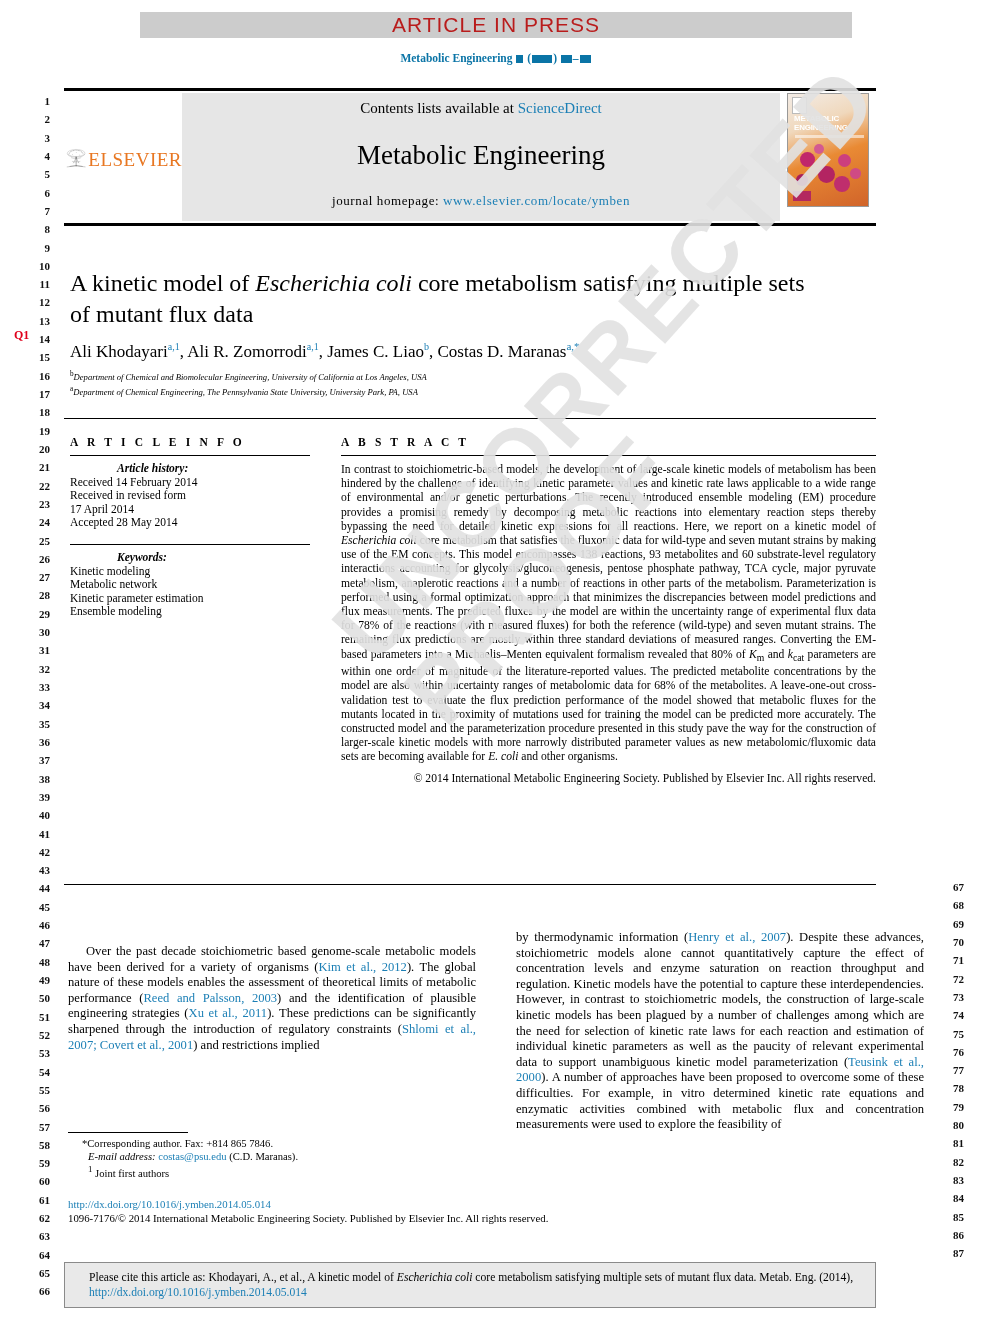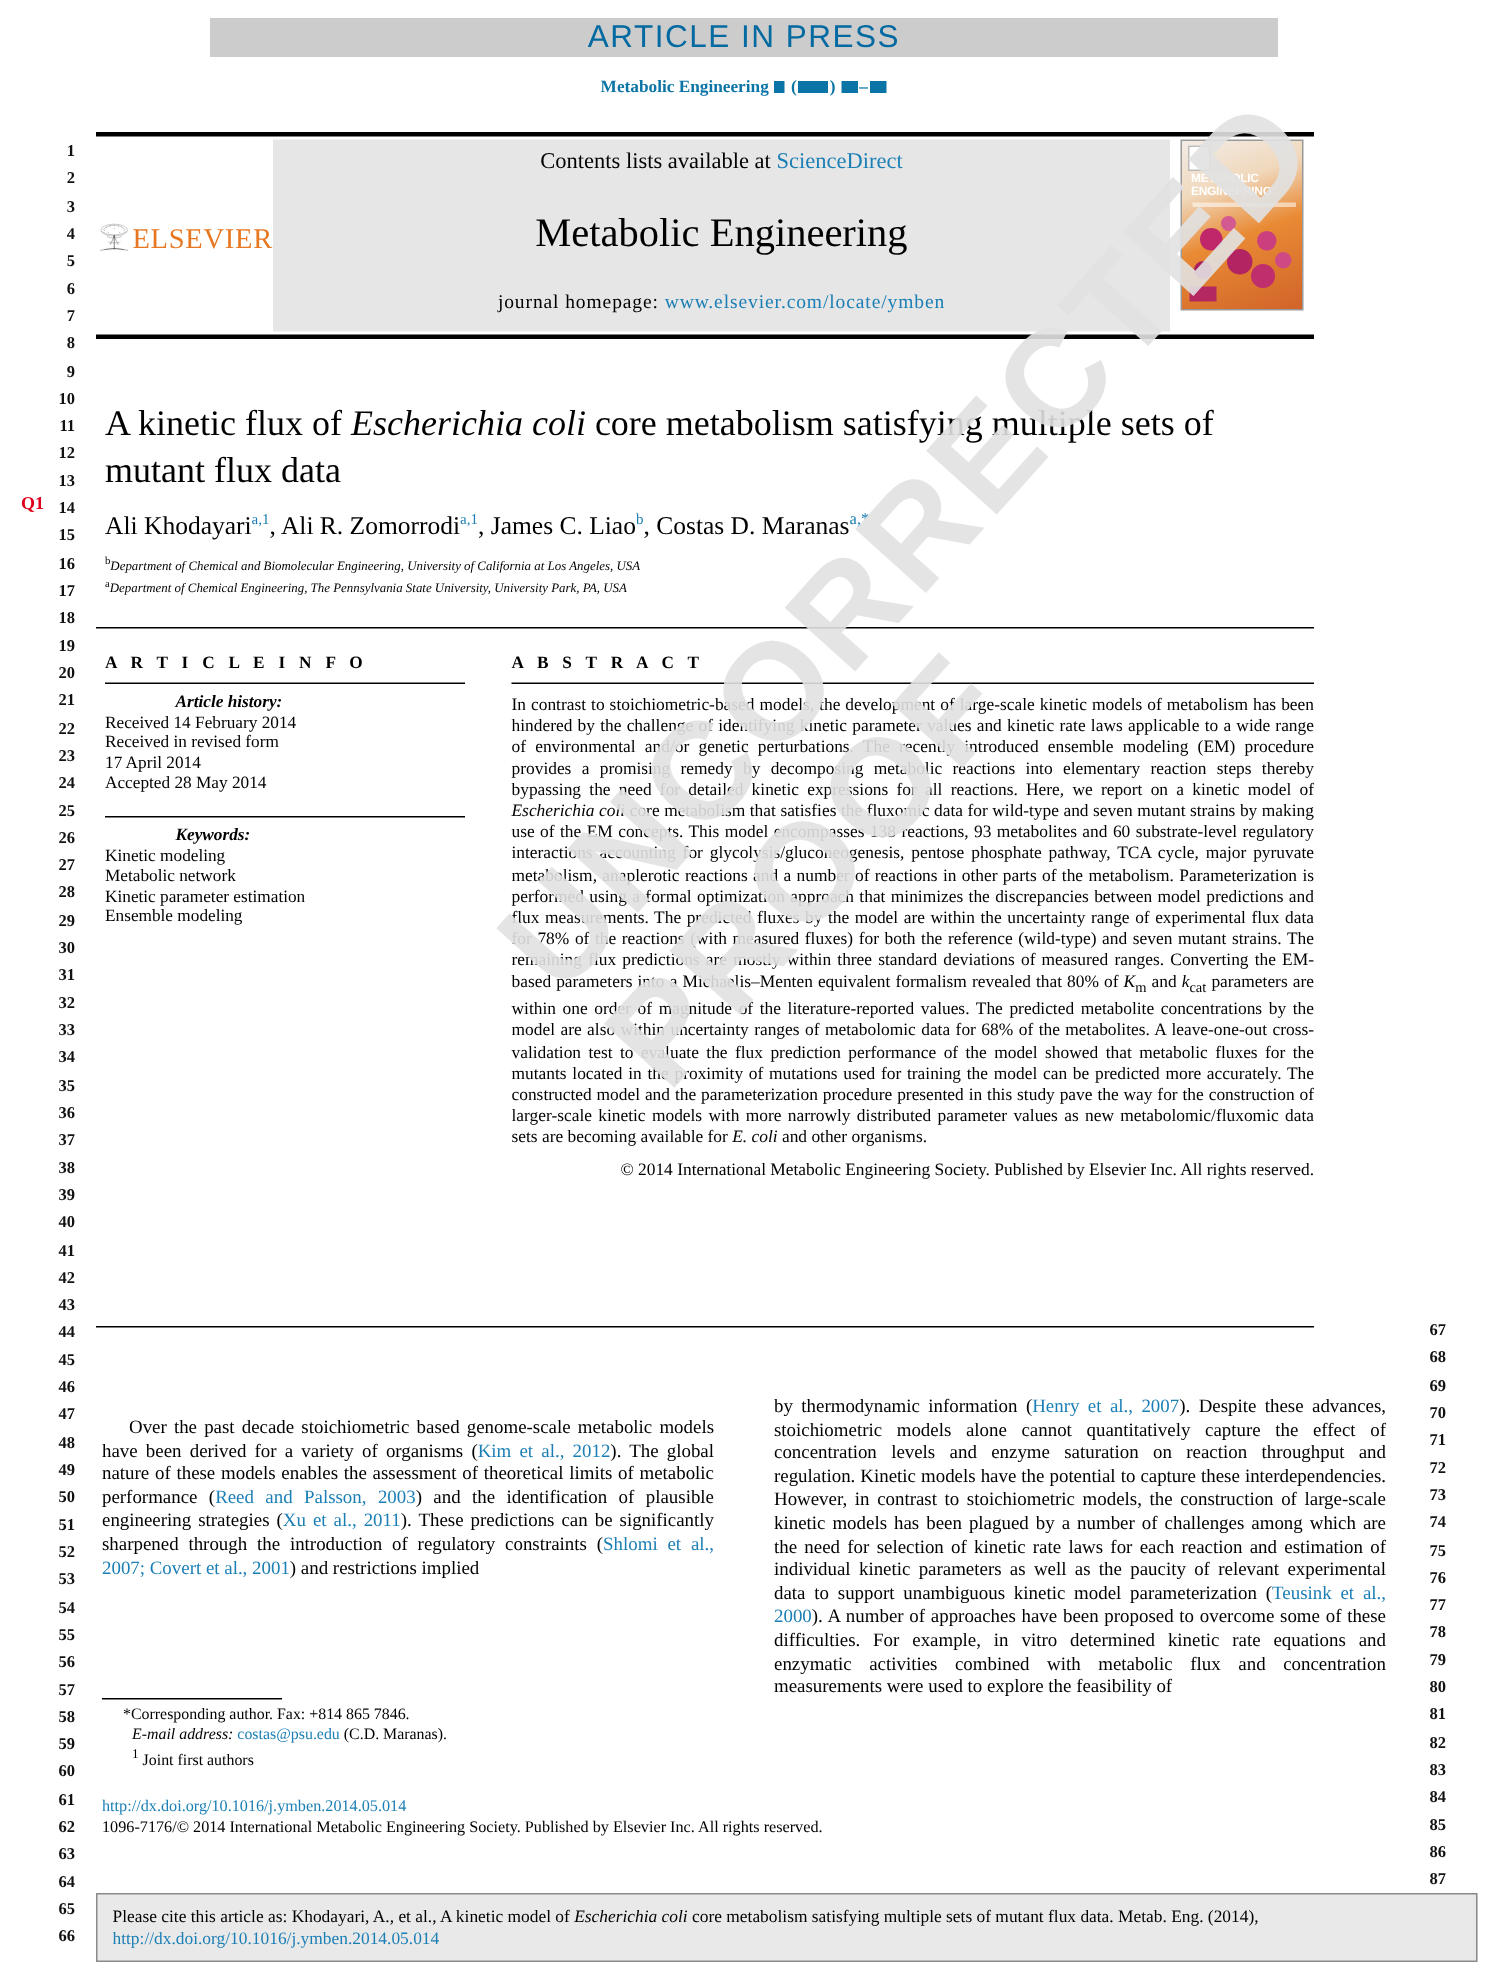--- a/index.html
+++ b/index.html
@@ -23,21 +23,21 @@
   }
 
   
   .aip-band {
     position: absolute;
     left: 140px;
     top: 12px;
     width: 712px;
     height: 26px;
     background: #cccccc;
-    color: #0369a1;
+    color: #b91c1c;
     font-family: "Liberation Sans", sans-serif;
     font-size: 21px;
     letter-spacing: 1px;
     text-align: center;
     line-height: 26px;
   }
 
   
   .journal-line {
     position: absolute;
@@ -315,25 +315,25 @@
     width: 700px;
     font-size: 10.8px;
     line-height: 13.6px;
   }
 
   
   .cite-box {
     position: absolute;
     left: 64px;
     top: 1262px;
-    width: 921px;
+    width: 812px;
     height: 46px;
     background: #e9e9e9;
     border: 1px solid #8a8a8a;
-    padding: 7px 10px 0 10px;
+    padding: 7px 10px 0 24px;
     box-sizing: border-box;
     font-size: 11.6px;
     line-height: 15px;
   }
   .cite-box i { font-style: italic; }
 
   
   .lineno-col {
     position: absolute;
     font-family: "Liberation Serif", serif;
@@ -449,21 +449,21 @@
           <div class="mol" style="left:62px;top:74px;width:11px;height:11px;background:#d4569010;background-color:#cf4a85;"></div>
           <div class="mol" style="left:26px;top:50px;width:10px;height:10px;background:#d35a91;"></div>
           <div class="badge"></div>
         </div>
       </div>
     </div>
     <div class="mast-bottom-rule"></div>
   </div>
 
   <div class="title">
-    <span>A kinetic flux of </span><i>Escherichia coli</i><span> core metabolism satisfying multiple sets of mutant flux data</span>
+    <span>A kinetic model of </span><i>Escherichia coli</i><span> core metabolism satisfying multiple sets of mutant flux data</span>
   </div>
 
   <div class="authors">
     <span><span>Ali Khodayari</span><sup class="aff">a,1</sup><span>, </span></span><span><span>Ali R. Zomorrodi</span><sup class="aff">a,1</sup><span>, </span></span><span><span>James C. Liao</span><sup class="aff">b</sup><span>, </span></span><span><span>Costas D. Maranas</span><sup class="star">a,*</sup></span>
   </div>
 
   <div class="affils">
     <div><sup>b</sup><span>Department of Chemical and Biomolecular Engineering, University of California at Los Angeles, USA</span></div>
     <div><sup>a</sup><span>Department of Chemical Engineering, The Pennsylvania State University, University Park, PA, USA</span></div>
   </div>

